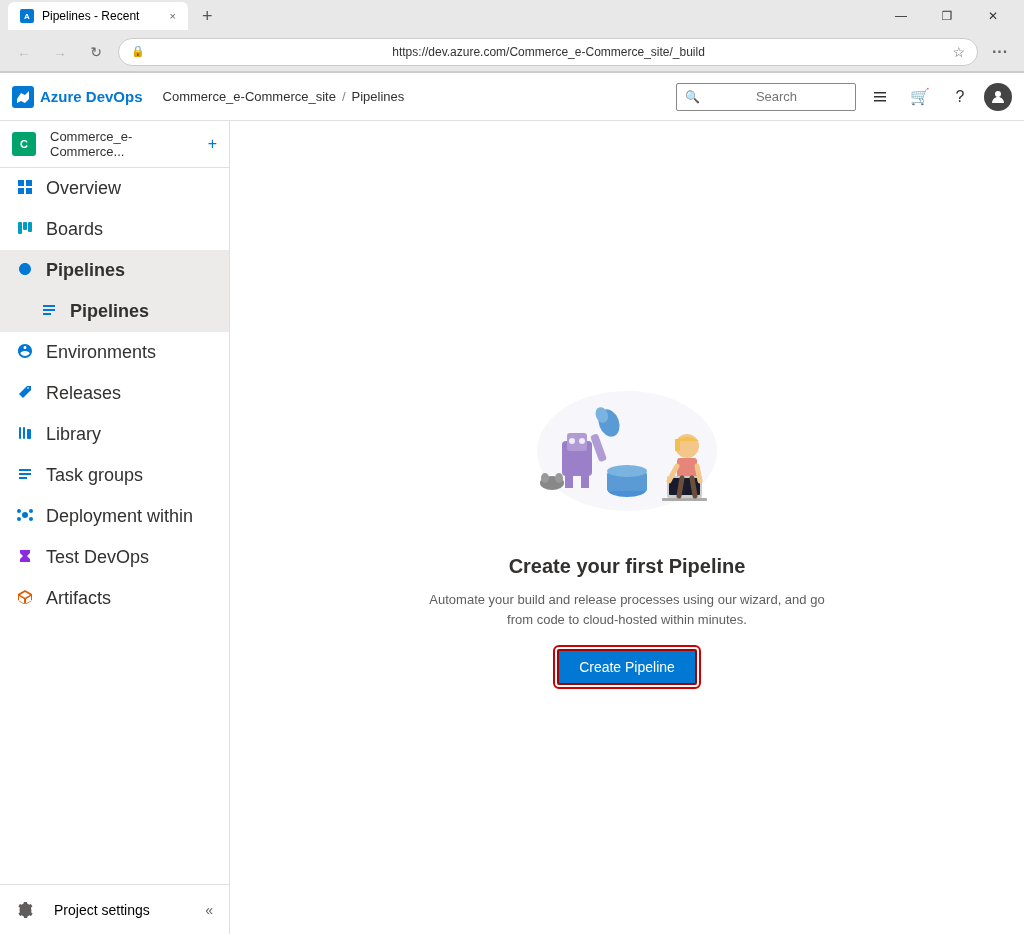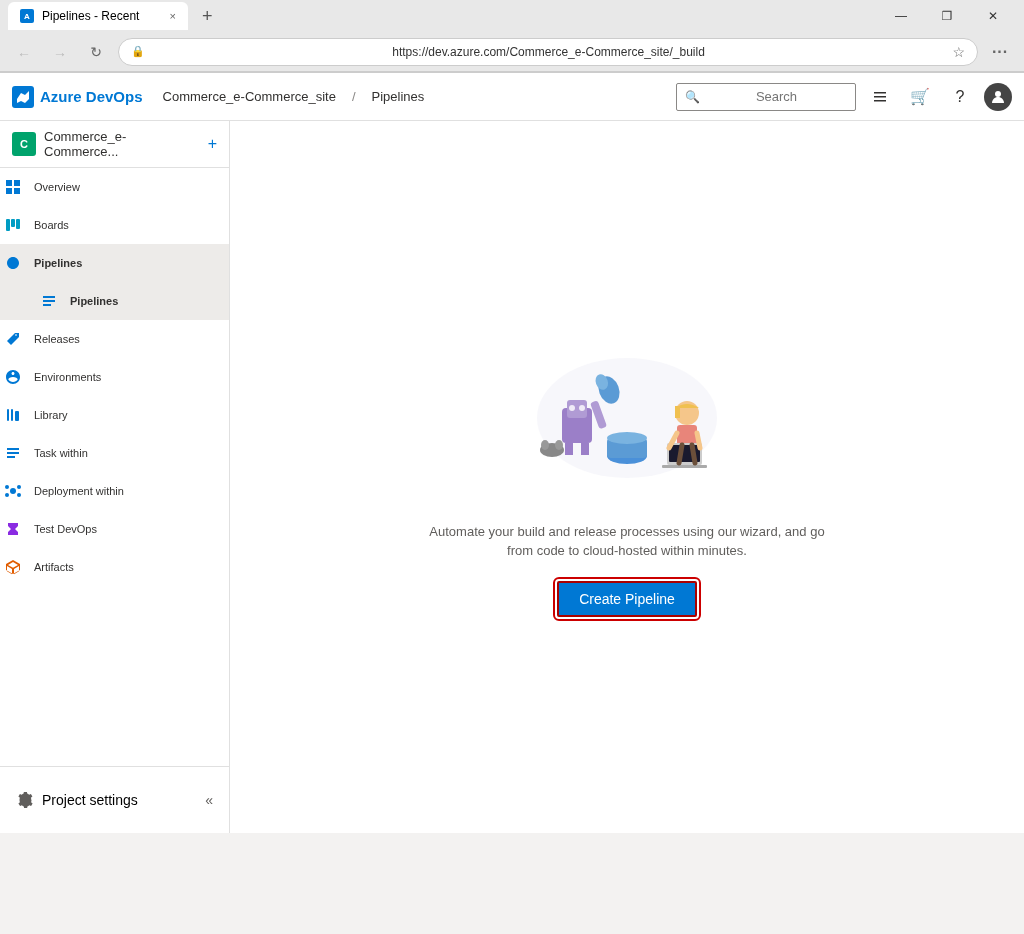--- a/index.html
+++ b/index.html
@@ -79,21 +79,21 @@
       width: 28px; height: 28px; border-radius: 50%; border: none; background: transparent;
       cursor: pointer; display: flex; align-items: center; justify-content: center;
       color: #666; font-size: 16px; font-weight: bold;
     }
 
     
     .app-container {
       display: flex;
       flex-direction: column;
       width: 1024px;
-      height: 760px;
+      height: 862px;
       background: #fff;
     }
 
     
     .top-nav {
       display: flex;
       align-items: center;
       background: #fff;
       border-bottom: 1px solid #e0e0e0;
       height: 48px;
@@ -104,21 +104,21 @@
       display: flex; align-items: center; gap: 6px; color: #0078d4; font-weight: 600; font-size: 15px;
     }
     .logo-icon {
       width: 22px; height: 22px;
       background: #0078d4;
       border-radius: 3px;
       display: flex; align-items: center; justify-content: center;
       color: white; font-size: 10px; font-weight: bold;
     }
     .breadcrumb {
-      display: flex; align-items: center; gap: 16px; color: #323130; font-size: 13px; margin-left: 8px;
+      display: flex; align-items: center; gap: 6px; color: #323130; font-size: 13px; margin-left: 8px;
     }
     .breadcrumb-sep { color: #8a8886; }
     .breadcrumb-current { font-weight: 400; }
     .top-nav-right {
       margin-left: auto; display: flex; align-items: center; gap: 8px;
     }
     .search-box {
       display: flex; align-items: center;
       border: 1px solid #8a8886; border-radius: 2px;
       padding: 0 8px; height: 28px; width: 180px; background: #fff; gap: 6px;
@@ -156,29 +156,29 @@
       display: flex; align-items: center;
       padding: 8px 12px;
       border-bottom: 1px solid #e0e0e0;
       gap: 8px; cursor: pointer;
     }
     .org-avatar {
       width: 24px; height: 24px; border-radius: 3px;
       background: #00a36c; color: white; font-size: 11px; font-weight: bold;
       display: flex; align-items: center; justify-content: center;
     }
-    .org-name { font-size: 13px; color: #323130; font-weight: 500; flex: 1; }
+    .org-name { font-size: 13px; color: #323130; font-weight: 500; flex: 1; margin-left: 6px; }
     .org-add { color: #0078d4; font-size: 16px; }
 
     .sidebar-nav { flex: 1; }
     .sidebar-item {
-      display: flex; align-items: center;
-      padding: 10px 4px;
+      display: flex; align-items: flex-start;
+      padding: 10px 16px;
       cursor: pointer; gap: 12px;
-      color: #323130; font-size: 11px;
+      color: #323130; font-size: 18px;
     }
     .sidebar-item.active { background: #edebe9; font-weight: 600; }
     .sidebar-item.sub-active { background: #edebe9; font-weight: 600; }
     .sidebar-item-icon {
       width: 18px; height: 18px; display: flex; align-items: center; justify-content: center;
       flex-shrink: 0;
     }
 
     
     .icon-overview { color: #0078d4; }
@@ -190,21 +190,21 @@
     .icon-library { color: #0078d4; }
     .icon-taskgroups { color: #0078d4; }
     .icon-deploymentgroups { color: #0078d4; }
     .icon-testplans { color: #8a2be2; }
     .icon-artifacts { color: #e05c00; }
     .icon-compliance { color: #00a36c; }
 
     .sidebar-bottom {
       border-top: 1px solid #e0e0e0;
       display: flex; align-items: center;
-      padding: 24px 16px; gap: 8px; cursor: pointer;
+      padding: 16px 16px; gap: 20px; cursor: pointer;
     }
 
     
     .main-content {
       flex: 1;
       display: flex;
       align-items: center;
       justify-content: center;
       background: #fff;
       padding: 20px;
@@ -354,35 +354,35 @@
             <svg width="16" height="16" viewBox="0 0 16 16" fill="currentColor">
               <rect x="2" y="3" width="12" height="2"></rect>
               <rect x="2" y="7" width="12" height="2"></rect>
               <rect x="2" y="11" width="8" height="2"></rect>
             </svg>
           </div>
           <span>Pipelines</span>
         </div>
 
         <div class="sidebar-item">
+          <div class="sidebar-item-icon icon-environments">
+            <svg width="16" height="16" viewBox="0 0 16 16" fill="currentColor">
+              <path d="M8 1C4.1 1 1 4.1 1 8s3.1 7 7 7 7-3.1 7-7S11.9 1 8 1zm0 2c.8 0 1.5.7 1.5 1.5S8.8 6 8 6 6.5 5.3 6.5 4.5 7.2 3 8 3zM8 13c-2 0-3.7-1-4.7-2.5C3.4 9.1 5.5 8 8 8s4.6 1.1 4.7 2.5C11.7 12 10 13 8 13z"></path>
+            </svg>
+          </div>
+          <span>Environments</span>
+        </div>
+
+        <div class="sidebar-item">
           <div class="sidebar-item-icon icon-releases">
             <svg width="16" height="16" viewBox="0 0 16 16" fill="currentColor">
               <path d="M14 2L10 2 2 10l4 4 8-8V2zm-2 2l-1 1-1-1 1-1 1 1z"></path>
             </svg>
           </div>
           <span>Releases</span>
-        </div>
-
-        <div class="sidebar-item">
-          <div class="sidebar-item-icon icon-environments">
-            <svg width="16" height="16" viewBox="0 0 16 16" fill="currentColor">
-              <path d="M8 1C4.1 1 1 4.1 1 8s3.1 7 7 7 7-3.1 7-7S11.9 1 8 1zm0 2c.8 0 1.5.7 1.5 1.5S8.8 6 8 6 6.5 5.3 6.5 4.5 7.2 3 8 3zM8 13c-2 0-3.7-1-4.7-2.5C3.4 9.1 5.5 8 8 8s4.6 1.1 4.7 2.5C11.7 12 10 13 8 13z"></path>
-            </svg>
-          </div>
-          <span>Environments</span>
         </div>
 
         <div class="sidebar-item">
           <div class="sidebar-item-icon icon-library">
             <svg width="16" height="16" viewBox="0 0 16 16" fill="currentColor">
               <rect x="2" y="2" width="2" height="12" rx="1"></rect>
               <rect x="6" y="2" width="2" height="12" rx="1"></rect>
               <rect x="10" y="4" width="4" height="10" rx="1"></rect>
             </svg>
           </div>
@@ -390,21 +390,21 @@
         </div>
 
         <div class="sidebar-item">
           <div class="sidebar-item-icon icon-taskgroups">
             <svg width="16" height="16" viewBox="0 0 16 16" fill="currentColor">
               <rect x="2" y="3" width="12" height="2"></rect>
               <rect x="2" y="7" width="12" height="2"></rect>
               <rect x="2" y="11" width="8" height="2"></rect>
             </svg>
           </div>
-          <span>Task within</span>
+          <span>Task groups</span>
         </div>
 
         <div class="sidebar-item">
           <div class="sidebar-item-icon icon-deploymentgroups">
             <svg width="16" height="16" viewBox="0 0 16 16" fill="currentColor">
               <circle cx="8" cy="8" r="3"></circle>
               <circle cx="2" cy="4" r="2"></circle>
               <circle cx="14" cy="4" r="2"></circle>
               <circle cx="2" cy="12" r="2"></circle>
               <circle cx="14" cy="12" r="2"></circle>
@@ -485,19 +485,20 @@
             <rect x="145" y="127" width="45" height="3" rx="1" fill="#aaa"></rect>
 
             <line x1="160" y1="95" x2="152" y2="110" stroke="#f5c68a" stroke-width="5" stroke-linecap="round"></line>
             <line x1="180" y1="95" x2="183" y2="110" stroke="#f5c68a" stroke-width="5" stroke-linecap="round"></line>
 
             <line x1="165" y1="107" x2="162" y2="125" stroke="#6b4f3a" stroke-width="5" stroke-linecap="round"></line>
             <line x1="175" y1="107" x2="178" y2="125" stroke="#6b4f3a" stroke-width="5" stroke-linecap="round"></line>
           </svg>
         </div>
 
+        <h2 class="empty-state-title">Create your first Pipeline</h2>
         <p class="empty-state-desc">Automate your build and release processes using our wizard, and go from code to cloud-hosted within minutes.</p>
         <button class="create-pipeline-btn">Create Pipeline</button>
       </div>
     </div>
 
   </div>
 </div>
 
 </body></html>

